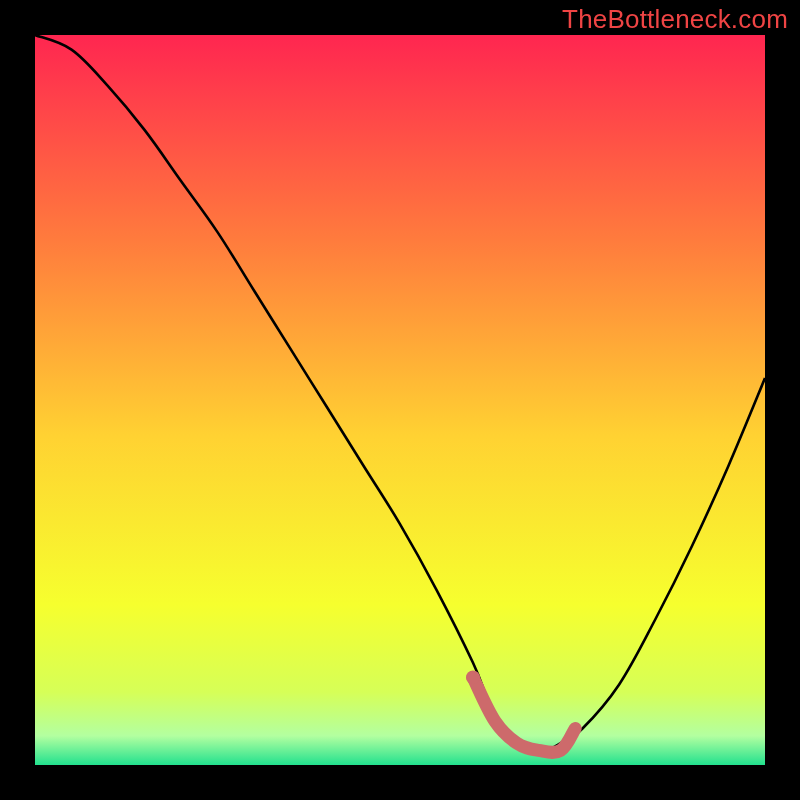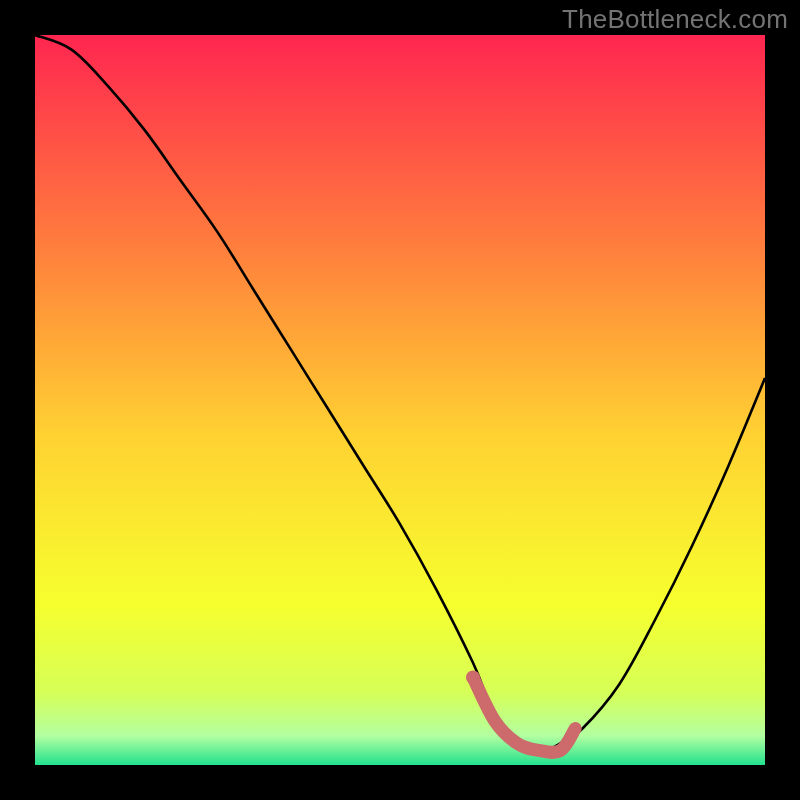--- a/index.html
+++ b/index.html
@@ -16,21 +16,21 @@
     left: 0;
     top: 0;
     width: 800px;
     height: 800px;
     background: #000;
   }
   .watermark {
     position: absolute;
     top: 4px;
     right: 12px;
-    color: #737373;
+    color: #ef4444;
     font-size: 26px;
     letter-spacing: 0.2px;
     font-weight: 400;
     z-index: 3;
   }
   svg.plot {
     position: absolute;
     left: 35px;
     top: 35px;
     width: 730px;

